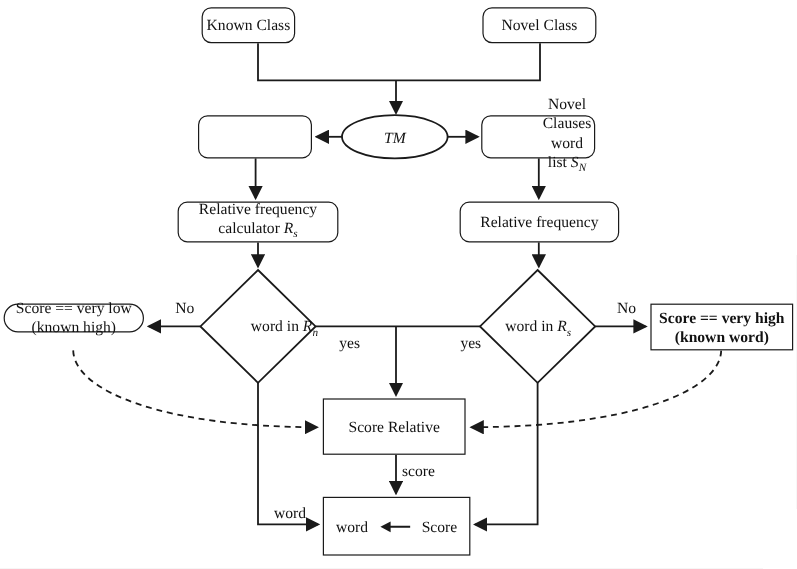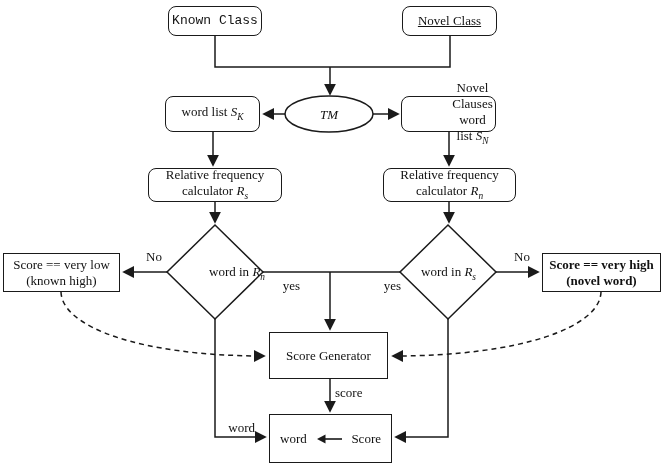--- a/index.html
+++ b/index.html
@@ -80,74 +80,68 @@
     </g>
 
     <g>
       <polygon class="shape" points="215,225 263,272 215,319 167,272"></polygon>
       <polygon class="shape" points="448,225 496,272 448,319 400,272"></polygon>
     </g>
 
     <ellipse class="shape" cx="329" cy="114" rx="44" ry="18"></ellipse>
   </svg>
 
-  <div class="node rounded" style="left:168px;top:6px;width:94px;height:30px;font-family:Liberation Mono, monospace;">
+  <div class="node rounded" style="left:168px;top:6px;width:78px;height:30px;">
     <span>Known Class</span>
   </div>
-  <div class="node rounded" style="left:402px;top:6px;width:95px;height:30px;text-decoration:underline;">
+  <div class="node rounded" style="left:402px;top:6px;width:95px;height:30px;">
     <span>Novel Class</span>
   </div>
 
   <div class="floating tm-label" style="left:299px;top:104px;width:60px;height:20px;">
     <span>TM</span>
   </div>
 
   <div class="node rounded" style="left:165px;top:96px;width:95px;height:36px;">
-    <span>
-      <span>word list </span><span class="sym">S</span><sub class="sym">K</sub>
-    </span>
   </div>
   <div class="node rounded" style="left:401px;top:96px;width:95px;height:36px;padding-left:48px;">
     <span>Novel Clauses</span>
     <span>
       <span>word list </span><span class="sym">S</span><sub class="sym">N</sub>
     </span>
   </div>
 
   <div class="node rounded" style="left:148px;top:168px;width:134px;height:34px;">
     <span>Relative frequency</span>
     <span>
       <span>calculator </span><span class="sym">R</span><sub class="sym">s</sub>
     </span>
   </div>
   <div class="node rounded" style="left:383px;top:168px;width:133px;height:34px;">
     <span>Relative frequency</span>
-    <span>
-      <span>calculator </span><span class="sym">R</span><sub class="sym">n</sub>
-    </span>
   </div>
 
   <div class="floating center" style="left:165px;top:264px;width:100px;height:16px;">
     <span>word in </span><span class="sym">R</span><sub class="sym">n</sub>
   </div>
   <div class="floating center" style="left:376px;top:264px;width:100px;height:16px;">
     <span>word in </span><span class="sym">R</span><sub class="sym">s</sub>
   </div>
 
-  <div class="node square" style="left:3px;top:253px;width:117px;height:39px;">
+  <div class="node square" style="left:3px;top:253px;width:117px;height:24px;border-radius:19px;">
     <span>Score == very low</span>
     <span>(known high)</span>
   </div>
   <div class="node square" style="left:542px;top:253px;width:119px;height:39px;font-weight:bold;">
     <span>Score == very high</span>
-    <span>(novel word)</span>
+    <span>(known word)</span>
   </div>
 
   <div class="node square" style="left:269px;top:332px;width:119px;height:47px;">
-    <span>Score Generator</span>
+    <span>Score Relative</span>
   </div>
 
   <div class="node square" style="left:269px;top:414px;width:123px;height:49px;">
     <div class="ws-row">
       <span>word</span>
       <svg class="assign-arrow" width="26" height="12" viewBox="0 0 26 12">
         <path d="M26 6 H8" stroke="var(--line)" stroke-width="1.6" fill="none"></path>
         <path d="M9.5 1.5 L1 6 L9.5 10.5 Z" fill="var(--line)"></path>
       </svg>
       <span>Score</span>

